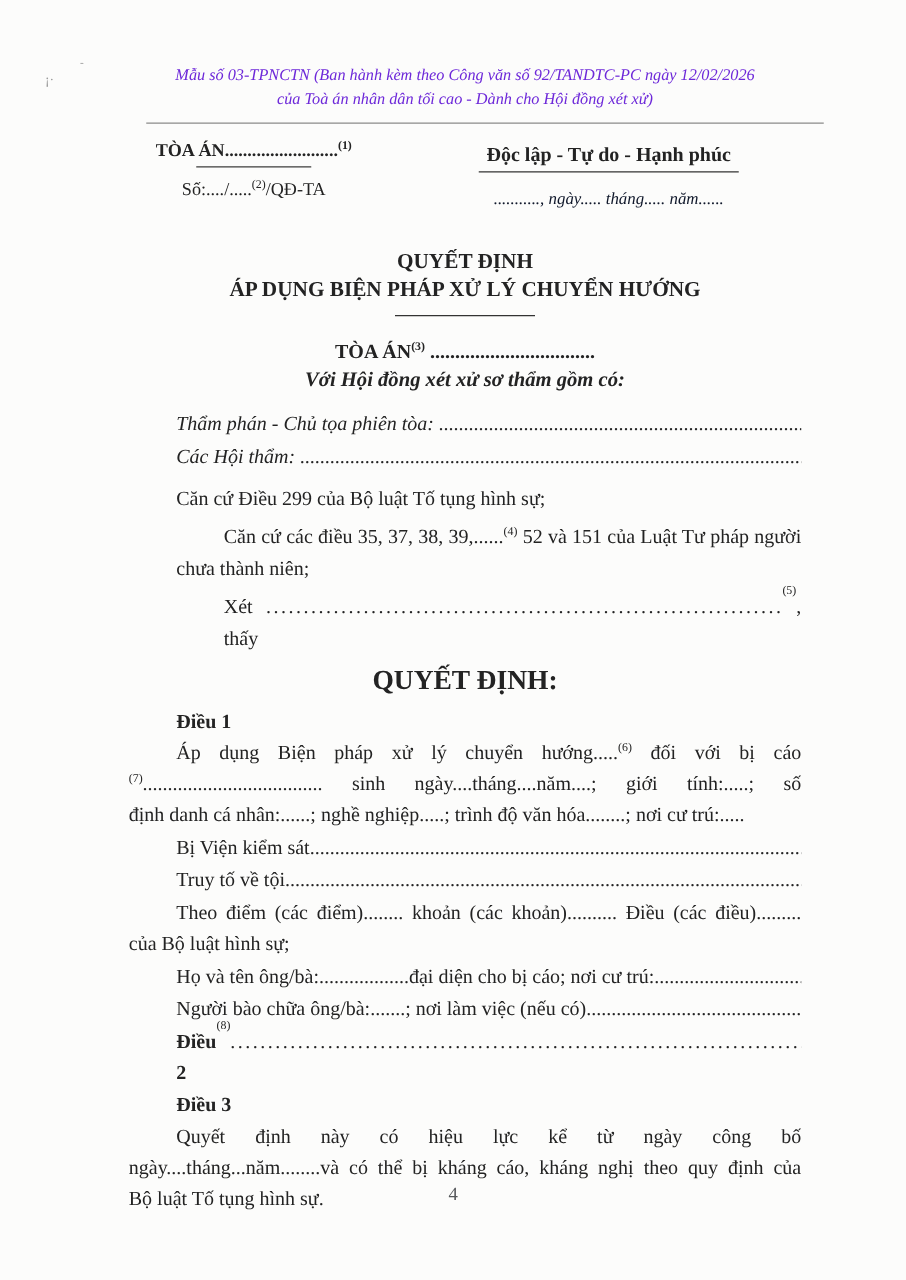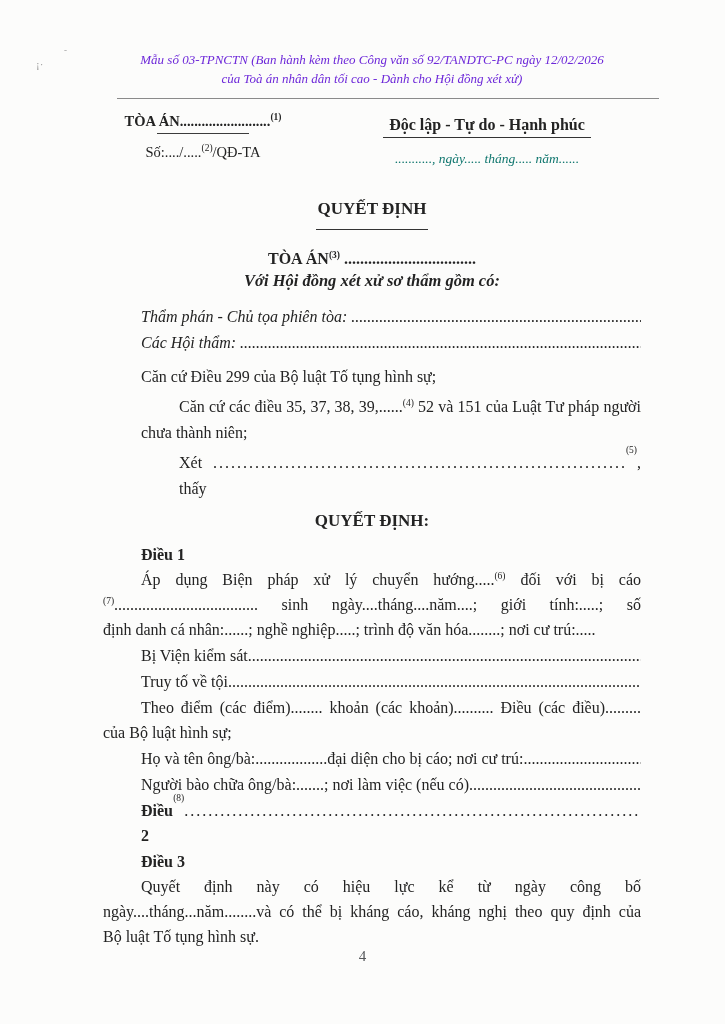--- a/index.html
+++ b/index.html
@@ -23,21 +23,21 @@
   
   .letterhead{ display:flex; margin-top:14px; }
   .lh-left{ width:200px; text-align:center; flex:0 0 auto; }
   .lh-right{ flex:1 1 auto; text-align:center; padding-left:30px; }
   .court-top{ font-weight:bold; font-size:14.5px; white-space:nowrap; }
   .court-underline{ border:0; border-top:1.5px solid #3c3c3c; width:92px; margin:3px auto 0; }
   .so-line{ font-size:14.5px; margin-top:10px; }
   .nation{ font-weight:bold; font-size:14.5px; letter-spacing:.2px; white-space:nowrap; }
   .motto{ font-weight:bold; font-size:16px; margin-top:3px; }
   .motto-underline{ border:0; border-top:1.6px solid #333; width:208px; margin:3px auto 0; }
-  .dateline{ font-style:italic; font-size:13.5px; margin-top:13px; color:#0f766e; }
+  .dateline{ font-style:italic; font-size:13.5px; margin-top:13px; color:#0f172a; }
   
   .title-block{ text-align:center; margin-top:30px; }
   .title-l1,.title-l2{ font-weight:bold; font-size:17px; line-height:23px; }
   .title-underline{ border:0; border-top:1.6px solid #333; width:112px; margin:9px auto 0; }
   
   .court-block{ text-align:center; margin-top:18px; }
   .court-name{ font-weight:bold; font-size:16px; line-height:22px; }
   .panel-intro{ font-weight:bold; font-style:italic; font-size:16.5px; line-height:22px; }
   
   .body{ font-size:16px; }
@@ -47,21 +47,21 @@
   .clip{ white-space:nowrap; overflow:hidden; }
   .jline{ text-align:justify; text-align-last:justify; }
   .italic{ font-style:italic; }
   .bold{ font-weight:bold; }
   .center{ text-align:center; }
   sup{ font-size:9.5px; line-height:0; vertical-align:super; letter-spacing:0; }
   .judges{ margin-top:12px; }
   .mt8{margin-top:8px;} .mt6{margin-top:6px;} .mt4{margin-top:4px;margin-left:38px;} .mt1{margin-top:1px;}
   .dotfill{ flex:1 1 auto; overflow:hidden; white-space:nowrap; letter-spacing:2px; }
   .flexline{ display:flex; align-items:flex-start; }
-  .heading-qd{ font-weight:bold; font-size:17px; }
+  .heading-qd{ font-weight:bold; font-size:22px; }
   
   .page-num{ position:absolute; left:0; right:0; top:948px; text-align:center; font-size:15px; color:#55575a; }
   
   .artifact{ position:absolute; color:#9a9a9a; font-size:11px; }
   .a1{ left:36px; top:58px; }
   .a2{ left:64px; top:45px; font-size:9px; }
 </style>
 </head>
 <body>
 
@@ -86,20 +86,21 @@
       </div>
       <div class="lh-right">
         <div class="motto">Độc lập - Tự do - Hạnh phúc</div>
         <hr class="motto-underline">
         <div class="dateline">..........., ngày..... tháng..... năm......</div>
       </div>
     </div>
 
     <div class="title-block">
       <div class="title-l1">QUYẾT ĐỊNH</div>
+      <div class="title-l2">ÁP DỤNG BIỆN PHÁP XỬ LÝ CHUYỂN HƯỚNG</div>
       <hr class="title-underline">
     </div>
 
     <div class="court-block">
       <div class="court-name"><span>TÒA ÁN</span><sup>(3)</sup><span> .................................</span></div>
       <div class="panel-intro">Với Hội đồng xét xử sơ thẩm gồm có:</div>
     </div>
 
     <div class="body">
 

